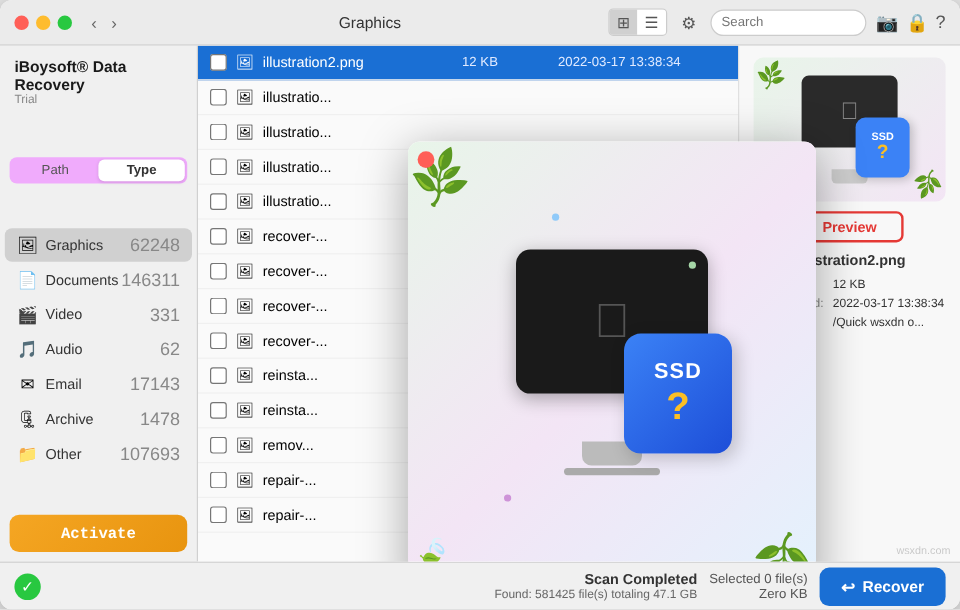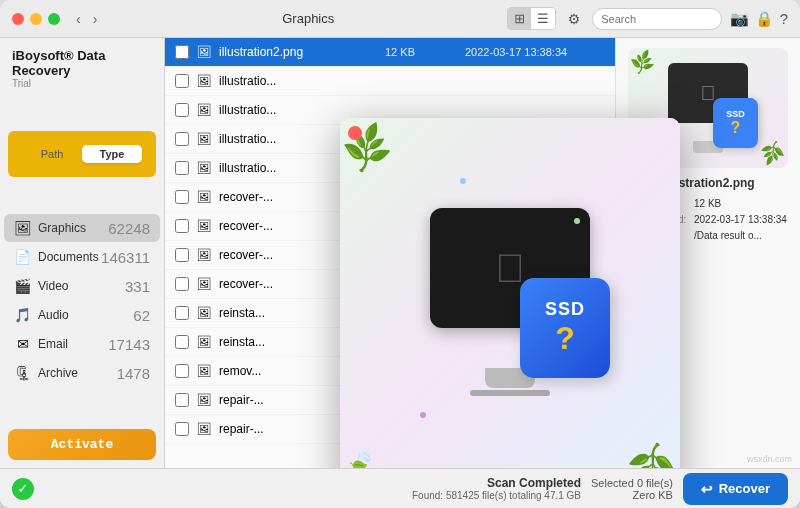--- a/index.html
+++ b/index.html
@@ -149,23 +149,23 @@
       color: #1a1a1a;
     }
     .sidebar-trial {
       font-size: 10px;
       color: #888;
     }
 
     .sidebar-tabs {
       display: flex;
       margin: 4px 8px;
-      background: #eab308;
+      background: #f0abfc;
       border-radius: 6px;
-      padding: 14px;
+      padding: 2px;
     }
     .sidebar-tab {
       flex: 1;
       text-align: center;
       padding: 3px 0;
       font-size: 11px;
       border-radius: 5px;
       cursor: pointer;
       color: #555;
     }
@@ -840,35 +840,36 @@
               <span class="apple-logo"></span>
             </div>
             <div class="imac-stand"></div>
             <div class="ssd-badge">
               <span style="font-size:9px;font-weight:700;">SSD</span>
               <span class="ssd-q">?</span>
             </div>
           </div>
         </div>
 
+        <button class="preview-btn">Preview</button>
 
         <div class="preview-filename">illustration2.png</div>
 
         <div class="preview-meta">
           <div class="preview-meta-row">
             <span class="preview-meta-label">Size:</span>
             <span class="preview-meta-value">12 KB</span>
           </div>
           <div class="preview-meta-row">
             <span class="preview-meta-label">Date Created:</span>
             <span class="preview-meta-value">2022-03-17 13:38:34</span>
           </div>
           <div class="preview-meta-row">
             <span class="preview-meta-label">Path:</span>
-            <span class="preview-meta-value">/Data result o...</span>
+            <span class="preview-meta-value">/Quick wsxdn o...</span>
           </div>
         </div>
 
         <div class="watermark">wsxdn.com</div>
       </div>
     </div>
   </div>
 
   <div class="status-bar">
     <div class="scan-complete-icon">✓</div>

